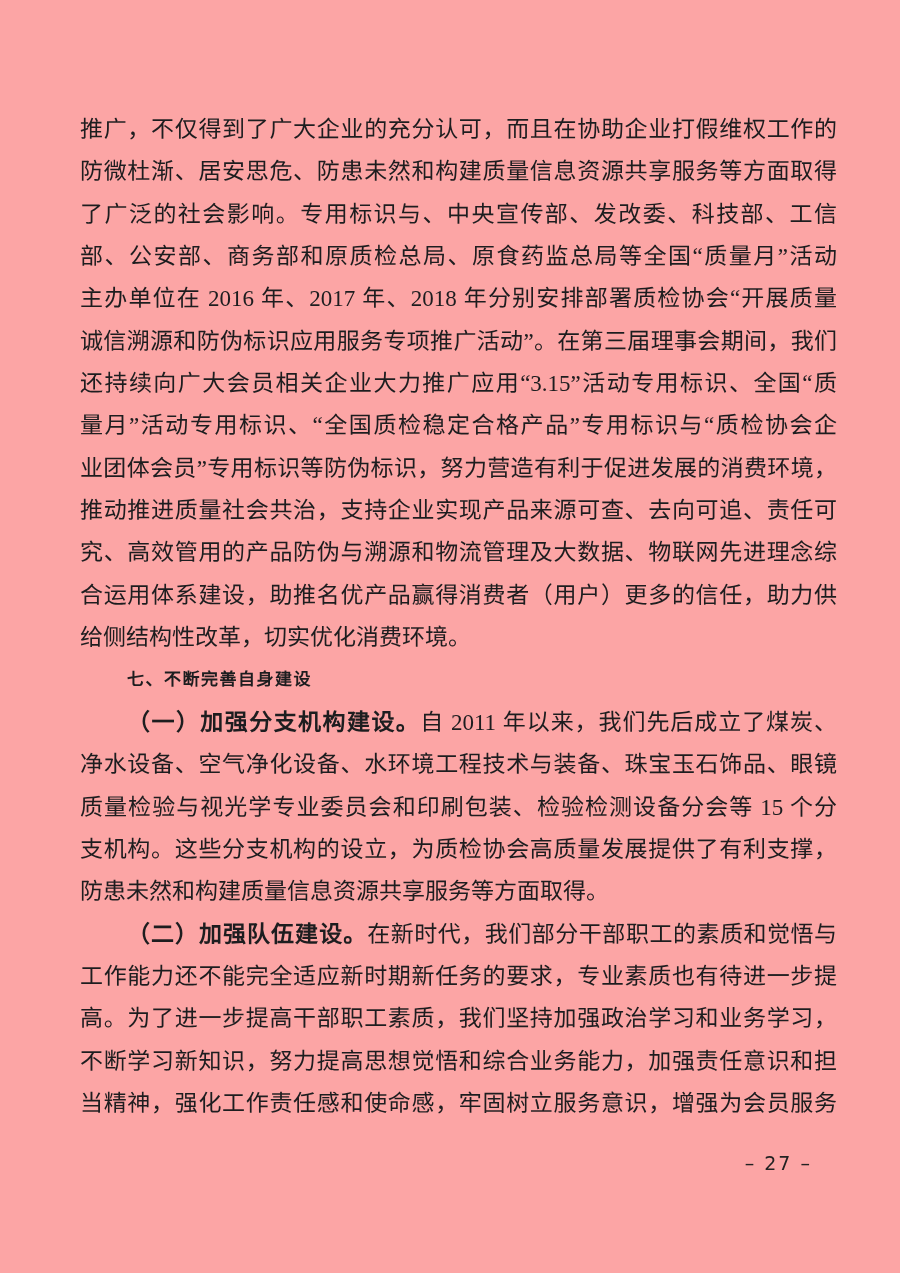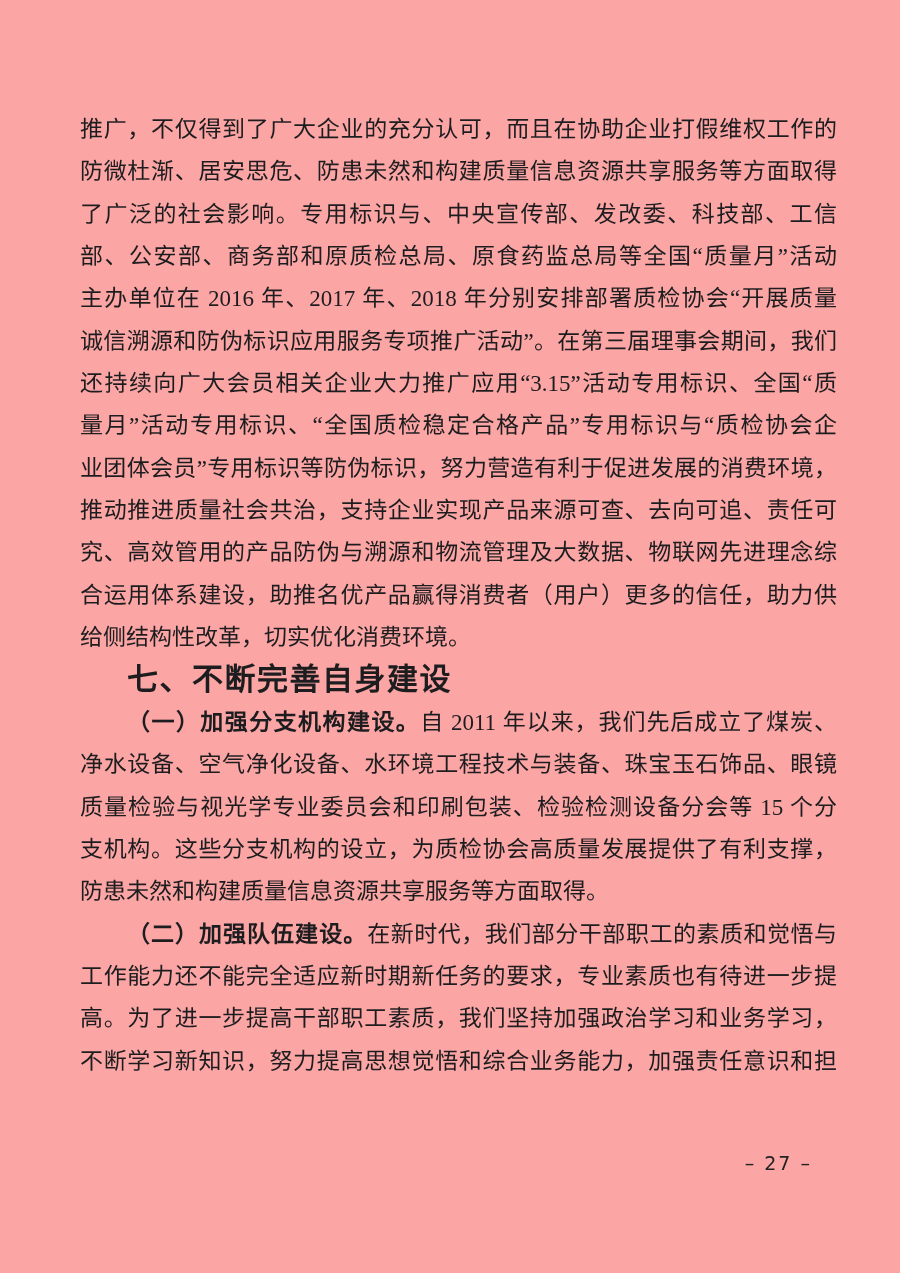--- a/index.html
+++ b/index.html
@@ -38,21 +38,21 @@
   .line.last {
     text-align: right;
     text-align-last: left;
   }
   .line.indent {
     text-indent: 47px;
   }
   .line.heading {
     font-family: "Liberation Sans", "DejaVu Sans", sans-serif;
     font-weight: 700;
-    font-size: 31px;
+    font-size: 17px;
     text-align: left;
     text-align-last: left;
     letter-spacing: 1.5px;
   }
   .lead {
     font-weight: 700;
     letter-spacing: 0.5px;
   }
   .page-number {
     position: absolute;
@@ -86,15 +86,16 @@
       <div class="line heading indent last">七、不断完善自身建设</div>
       <div class="line indent"><span class="lead">（一）加强分支机构建设。</span>自 2011 年以来，我们先后成立了煤炭、</div>
       <div class="line">净水设备、空气净化设备、水环境工程技术与装备、珠宝玉石饰品、眼镜</div>
       <div class="line">质量检验与视光学专业委员会和印刷包装、检验检测设备分会等 15 个分</div>
       <div class="line">支机构。这些分支机构的设立，为质检协会高质量发展提供了有利支撑，</div>
       <div class="line last">防患未然和构建质量信息资源共享服务等方面取得。</div>
       <div class="line indent"><span class="lead">（二）加强队伍建设。</span>在新时代，我们部分干部职工的素质和觉悟与</div>
       <div class="line">工作能力还不能完全适应新时期新任务的要求，专业素质也有待进一步提</div>
       <div class="line">高。为了进一步提高干部职工素质，我们坚持加强政治学习和业务学习，</div>
       <div class="line">不断学习新知识，努力提高思想觉悟和综合业务能力，加强责任意识和担</div>
+      <div class="line">当精神，强化工作责任感和使命感，牢固树立服务意识，增强为会员服务</div>
     </div>
   <div class="page-number">– 27 –</div>
 </div>
 
 </body></html>

